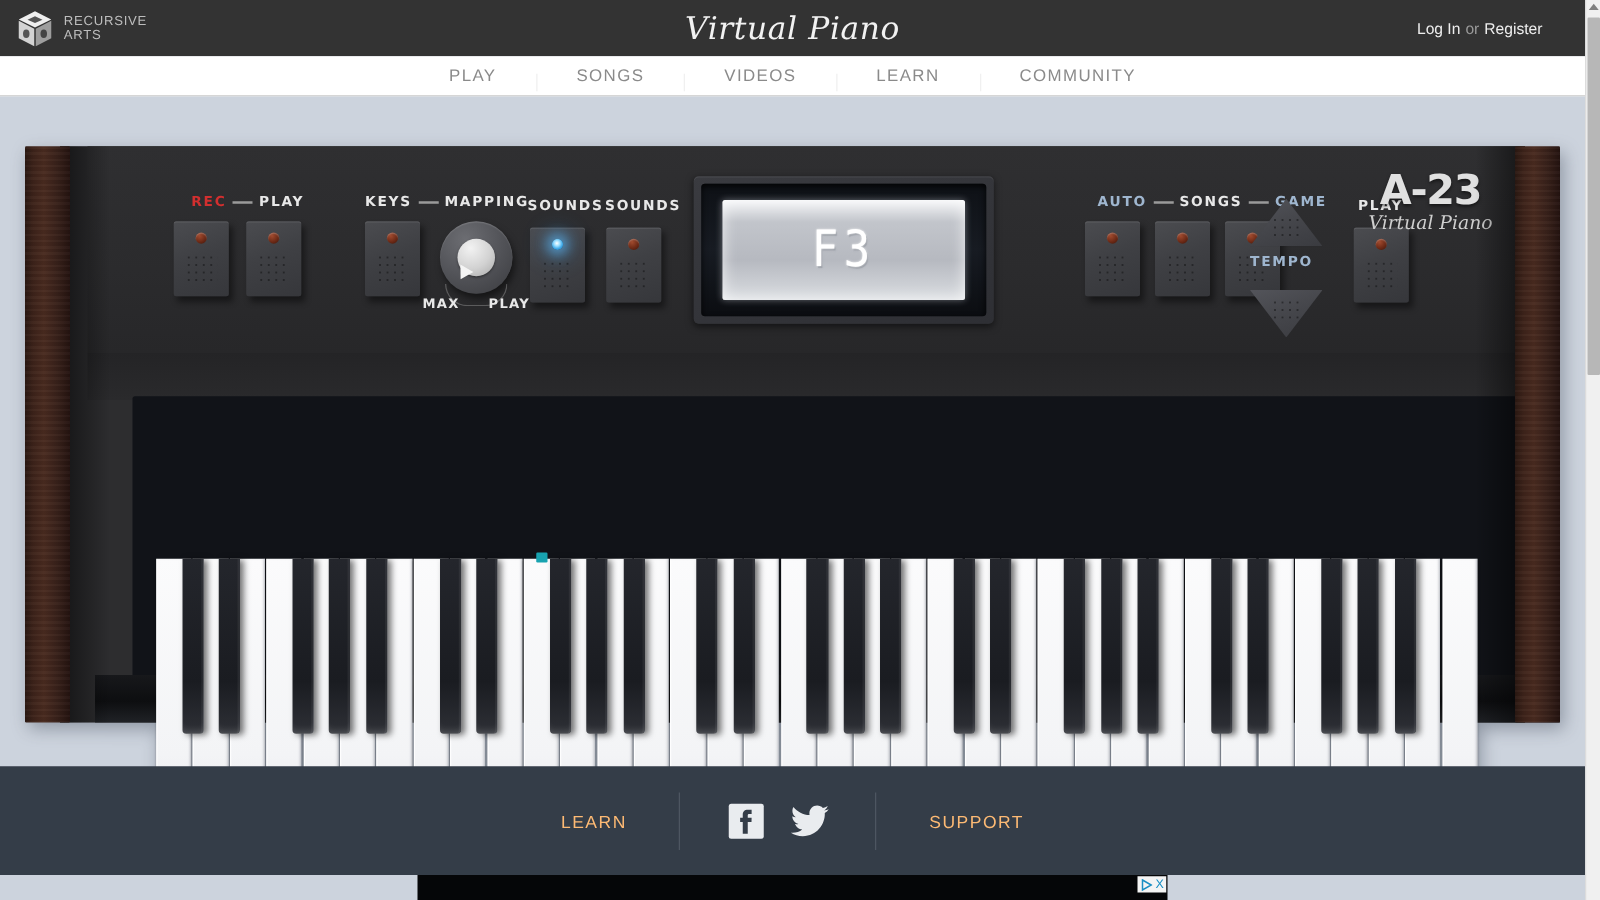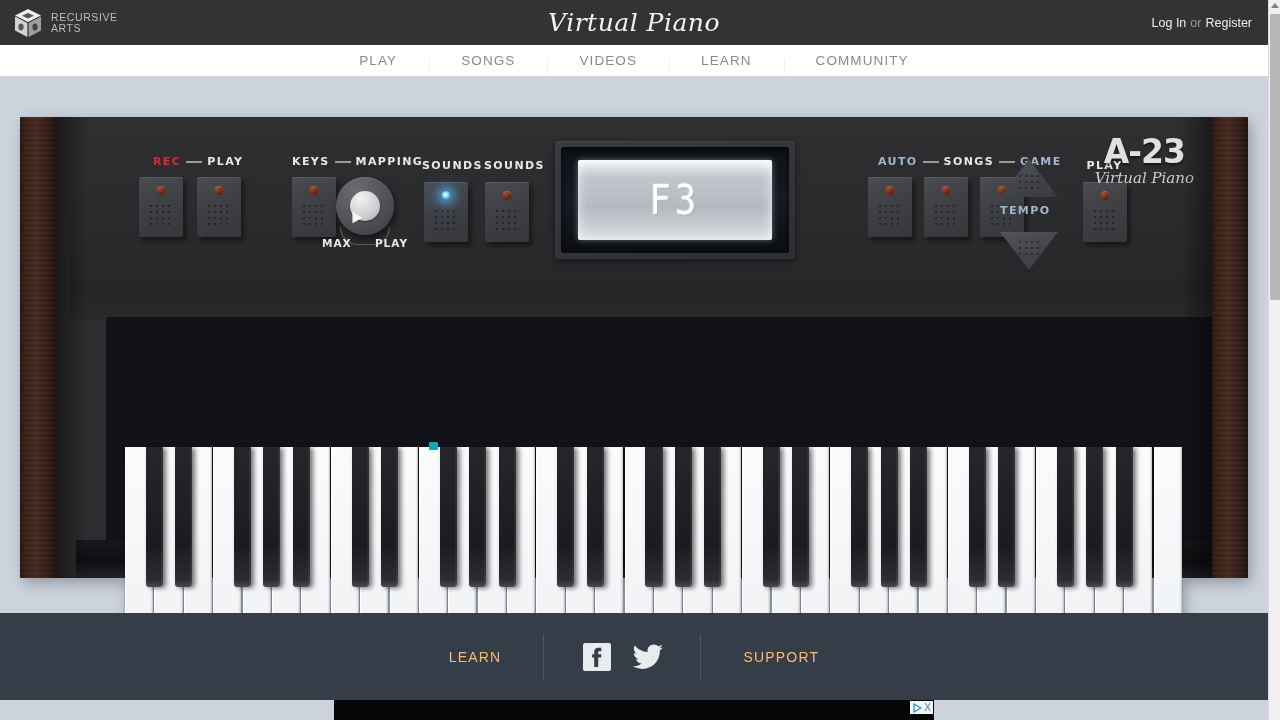--- a/index.html
+++ b/index.html
@@ -35,21 +35,21 @@
     text-align: center;
     color: #f2f2f2;
     font-family: "DejaVu Serif", serif;
     font-style: italic;
     font-size: 25px;
     font-weight: 400;
     letter-spacing: 0.5px;
     pointer-events: none;
   }
   #account-block {
-    position: absolute; right: 16px;
+    position: absolute; right: 34px;
     font-size: 12.5px;
     display: flex; gap: 4px; align-items: center;
   }
   #account-block .lnk { color: #eeeeee; }
   #account-block .sep { color: #9a9a9a; }
 
   
   #nav-bar {
     position: absolute; top: 45px; left: 0;
     width: 1268px; height: 32px;
@@ -460,21 +460,21 @@
             </div>
           </div>
         </div>
 
         <div style="position:absolute;left:222px;top:38px;">
           <div style="display:flex;align-items:center;margin-bottom:9px;">
             <span class="ctl-label">KEYS</span>
             <span class="lbl-dash"></span>
             <span class="ctl-label">MAPPING</span>
           </div>
-          <div style="display:flex;align-items:flex-start;">
+          <div style="display:flex;gap:16px;align-items:flex-start;">
             <div class="sq-btn">
               <div class="led"></div>
               <div class="grip"></div>
             </div>
             <div style="position:relative;">
               <div id="mapping-knob">
                 <div id="knob-cap"></div>
                 <div id="knob-pointer"></div>
               </div>
               <div id="knob-arc"></div>

